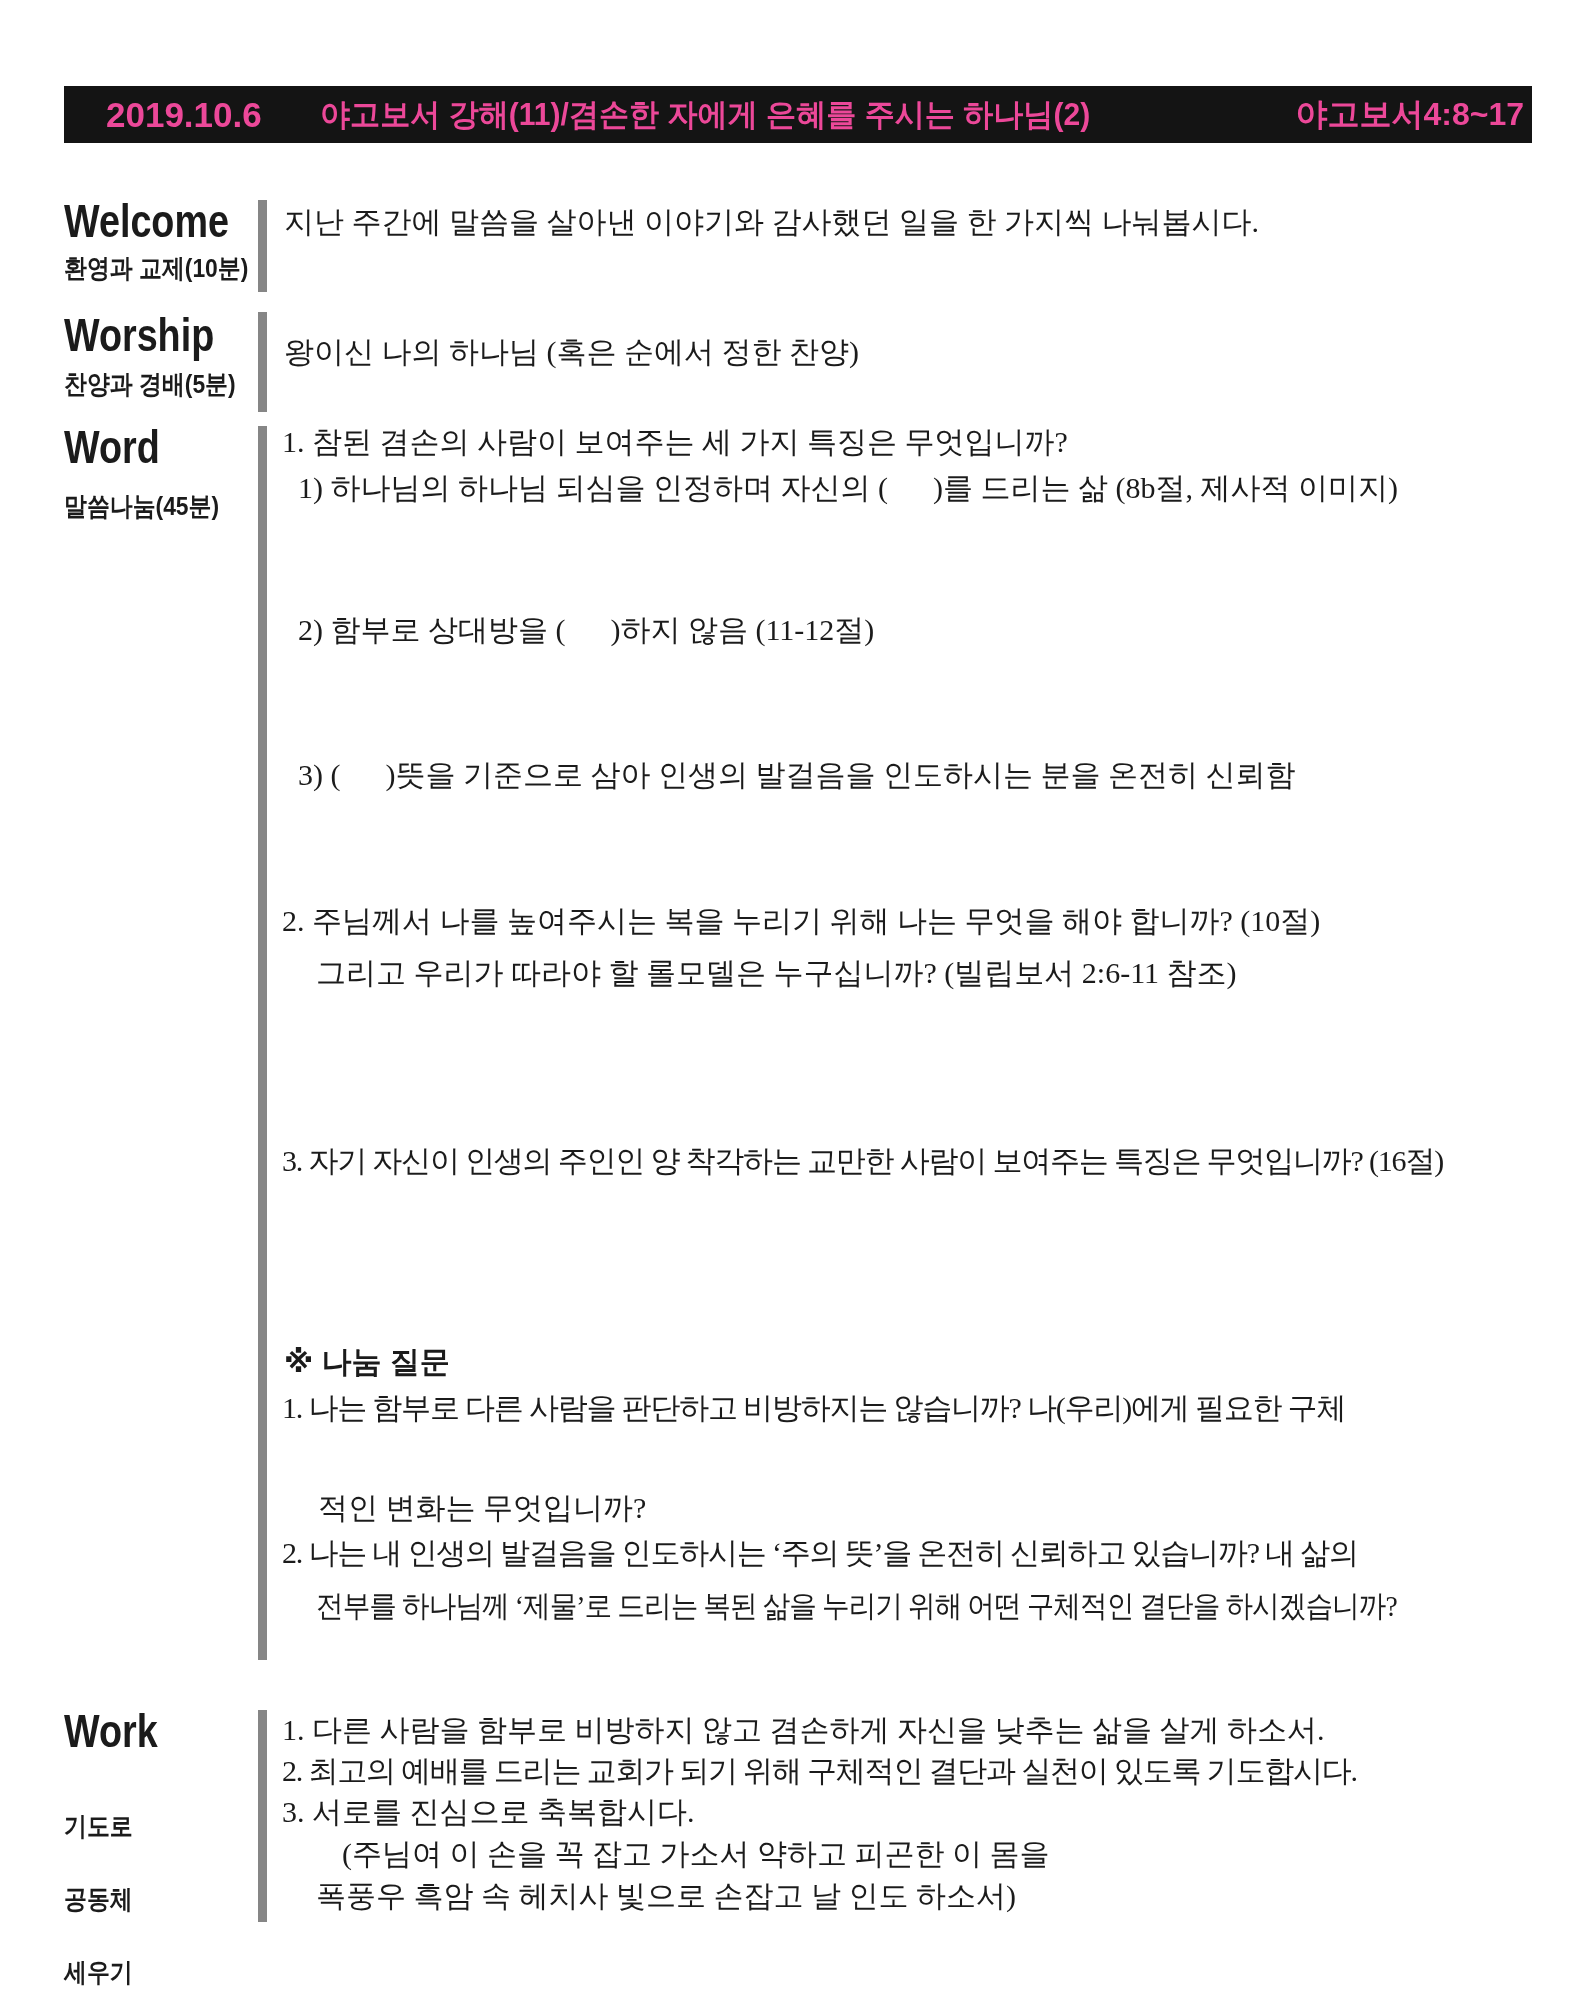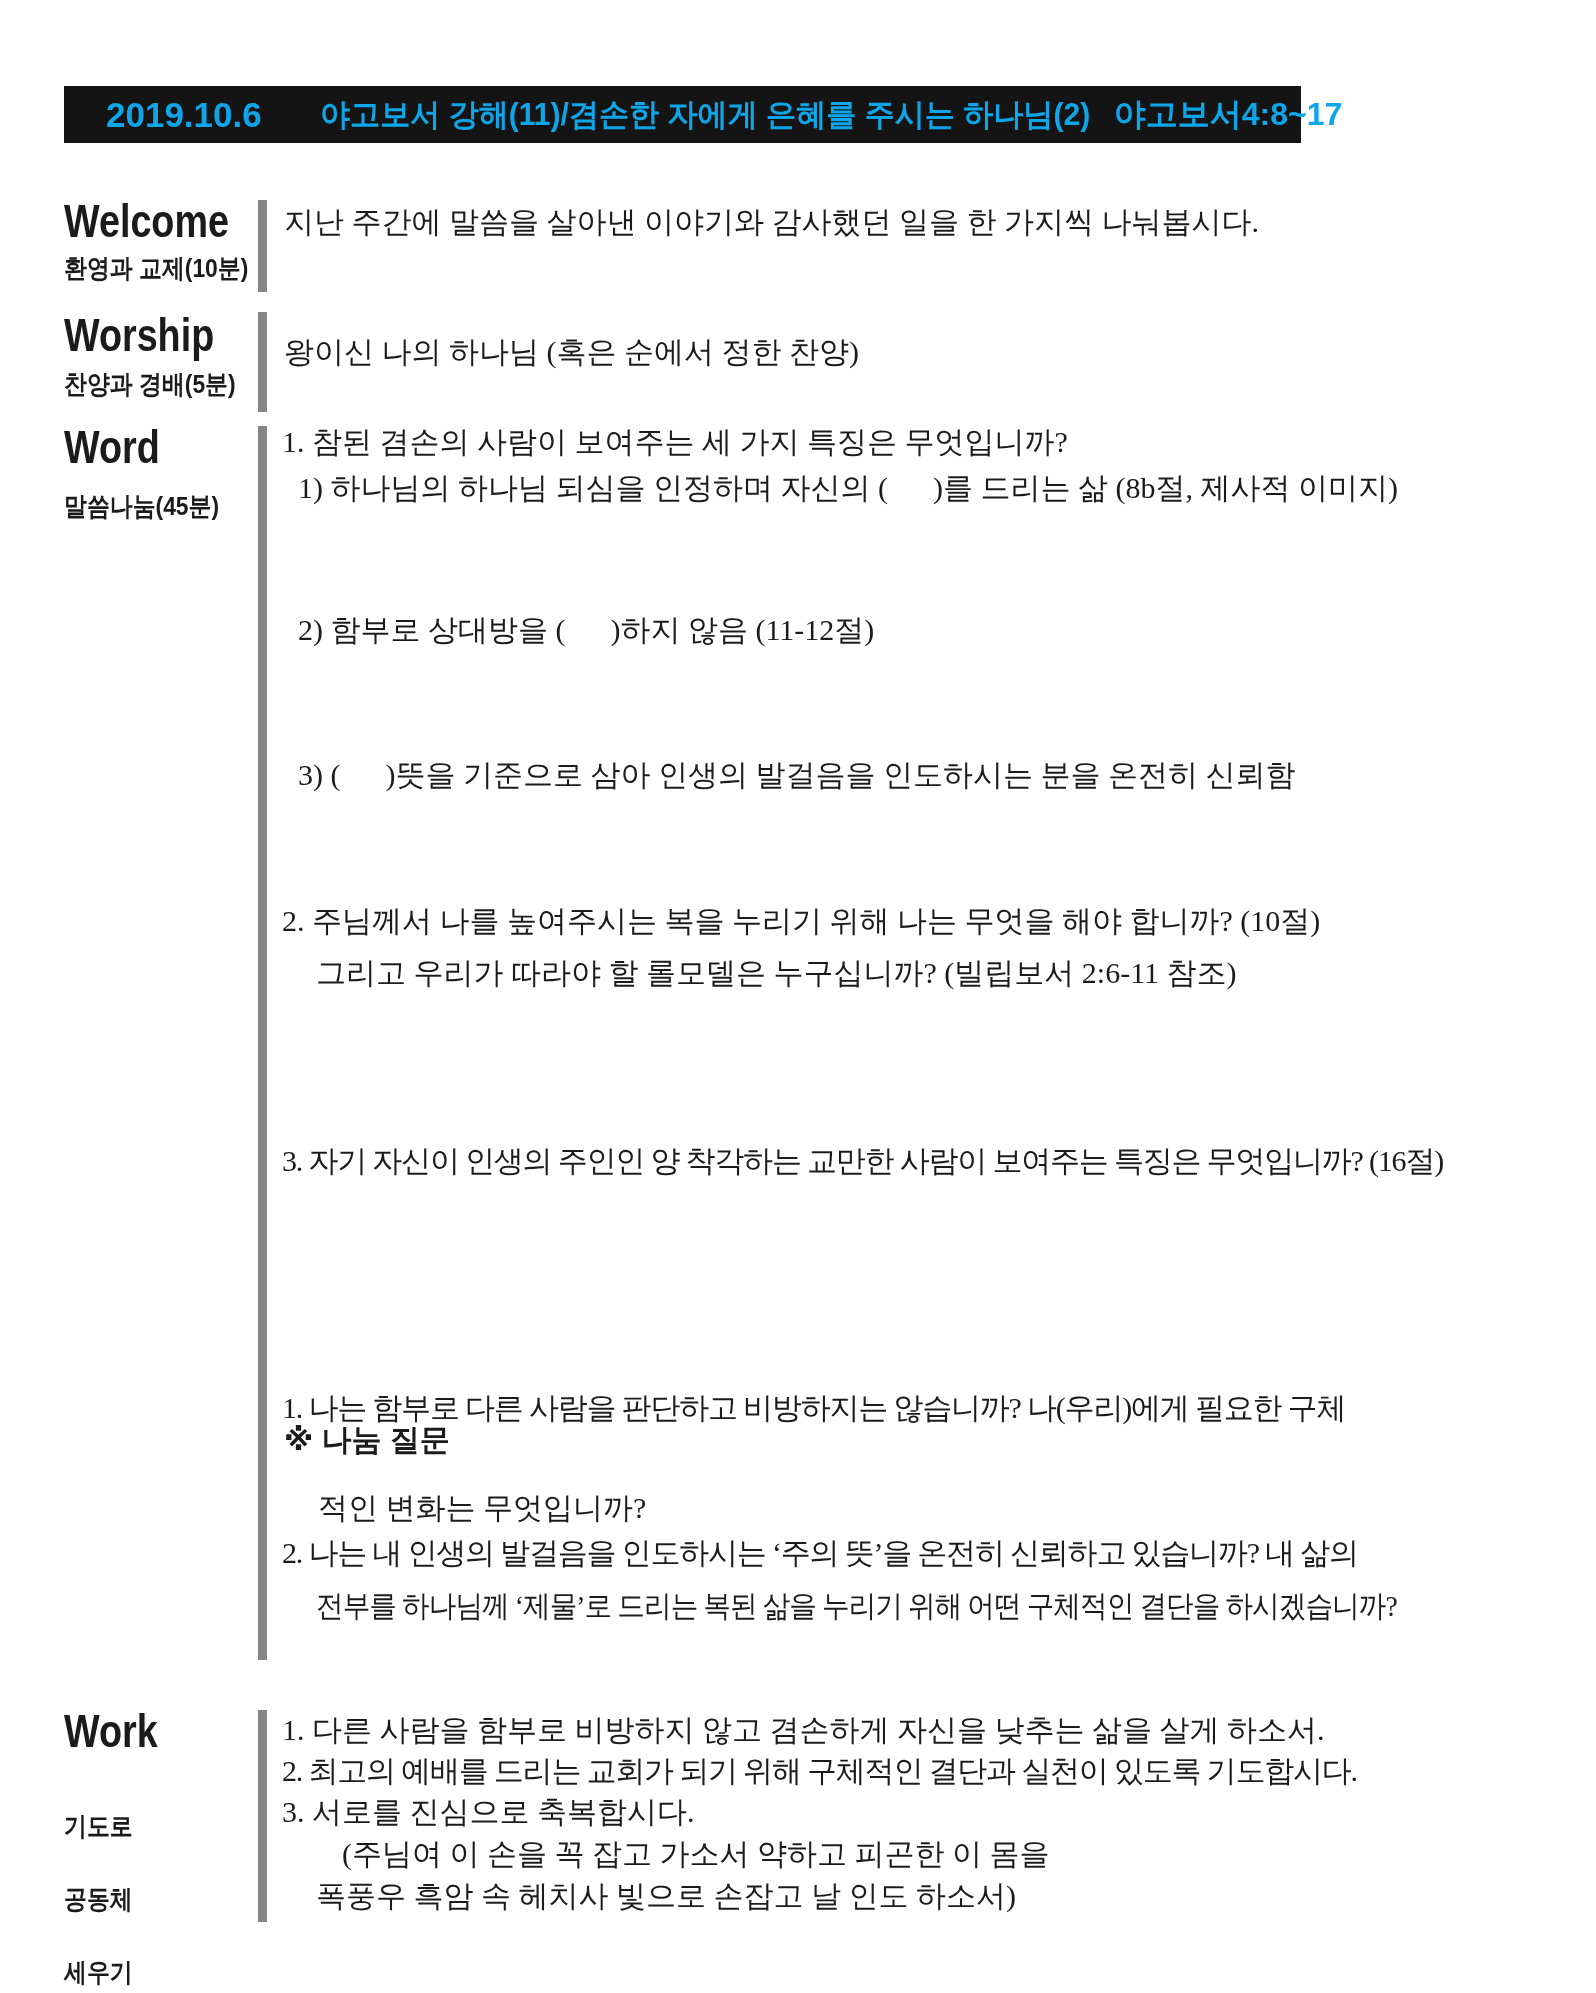--- a/index.html
+++ b/index.html
@@ -4,22 +4,22 @@
 <style>
   html,body { margin:0; padding:0; background:#ffffff; }
   .page {
     position:relative; width:1596px; height:1993px; background:#ffffff;
     font-family:"Liberation Serif","DejaVu Serif",serif; color:#1b1b1b; overflow:hidden;
   }
   .abs { position:absolute; white-space:pre; }
 
   
   .header-bar {
-    position:absolute; left:64px; top:86px; width:1237px; height:57px;
-    background:#141414; color:#0ea5e9; display:flex; align-items:center;
+    position:absolute; left:64px; top:86px; width:1468px; height:57px;
+    background:#141414; color:#ec4899; display:flex; align-items:center;
     font-family:"Liberation Sans","DejaVu Sans",sans-serif; font-weight:bold;
   }
   .header-date    { font-size:35px; margin-left:42px; white-space:pre; }
   .header-title   { font-size:31px; margin-left:58px; white-space:pre; transform:scaleX(0.97); transform-origin:left center; }
   .header-passage { font-size:32px; margin-left:auto; margin-right:8px; white-space:pre; }
 
   
   .section-title {
     font-family:"Liberation Sans","DejaVu Sans",sans-serif; font-weight:bold;
     font-size:46px; line-height:1; transform:scaleX(0.82); transform-origin:left top;
@@ -69,21 +69,21 @@
   <div class="abs body-line" style="left:282px; top:424px;">1. 참된 겸손의 사람이 보여주는 세 가지 특징은 무엇입니까?</div>
   <div class="abs body-line" style="left:298px; top:470px;">1) 하나님의 하나님 되심을 인정하며 자신의 (      )를 드리는 삶 (8b절, 제사적 이미지)</div>
   <div class="abs body-line" style="left:298px; top:612px;">2) 함부로 상대방을 (      )하지 않음 (11-12절)</div>
   <div class="abs body-line" style="left:298px; top:757px;">3) (      )뜻을 기준으로 삼아 인생의 발걸음을 인도하시는 분을 온전히 신뢰함</div>
 
   <div class="abs body-line" style="left:282px; top:903px;">2. 주님께서 나를 높여주시는 복을 누리기 위해 나는 무엇을 해야 합니까? (10절)</div>
   <div class="abs body-line" style="left:316px; top:955px;">그리고 우리가 따라야 할 롤모델은 누구십니까? (빌립보서 2:6-11 참조)</div>
 
   <div class="abs body-line tight" style="left:282px; top:1143px;">3. 자기 자신이 인생의 주인인 양 착각하는 교만한 사람이 보여주는 특징은 무엇입니까? (16절)</div>
 
-  <div class="abs sharing-heading" style="left:284px; top:1420px;">※ 나눔 질문</div>
+  <div class="abs sharing-heading" style="left:284px; top:1342px;">※ 나눔 질문</div>
   <div class="abs body-line tight" style="left:282px; top:1390px;">1. 나는 함부로 다른 사람을 판단하고 비방하지는 않습니까? 나(우리)에게 필요한 구체</div>
   <div class="abs body-line" style="left:318px; top:1442px;margin-top:48px;">적인 변화는 무엇입니까?</div>
   <div class="abs body-line tight" style="left:282px; top:1535px;">2. 나는 내 인생의 발걸음을 인도하시는 ‘주의 뜻’을 온전히 신뢰하고 있습니까? 내 삶의</div>
   <div class="abs body-line condensed" style="left:316px; top:1588px;">전부를 하나님께 ‘제물’로 드리는 복된 삶을 누리기 위해 어떤 구체적인 결단을 하시겠습니까?</div>
 
   <div class="abs section-title" style="left:64px; top:1708px;">Work</div>
   <div class="abs" style="left:64px; top:1772px;">
     <div class="section-subtitle work-subtitle">기도로</div>
     <div class="section-subtitle work-subtitle">공동체</div>
     <div class="section-subtitle work-subtitle">세우기</div>

